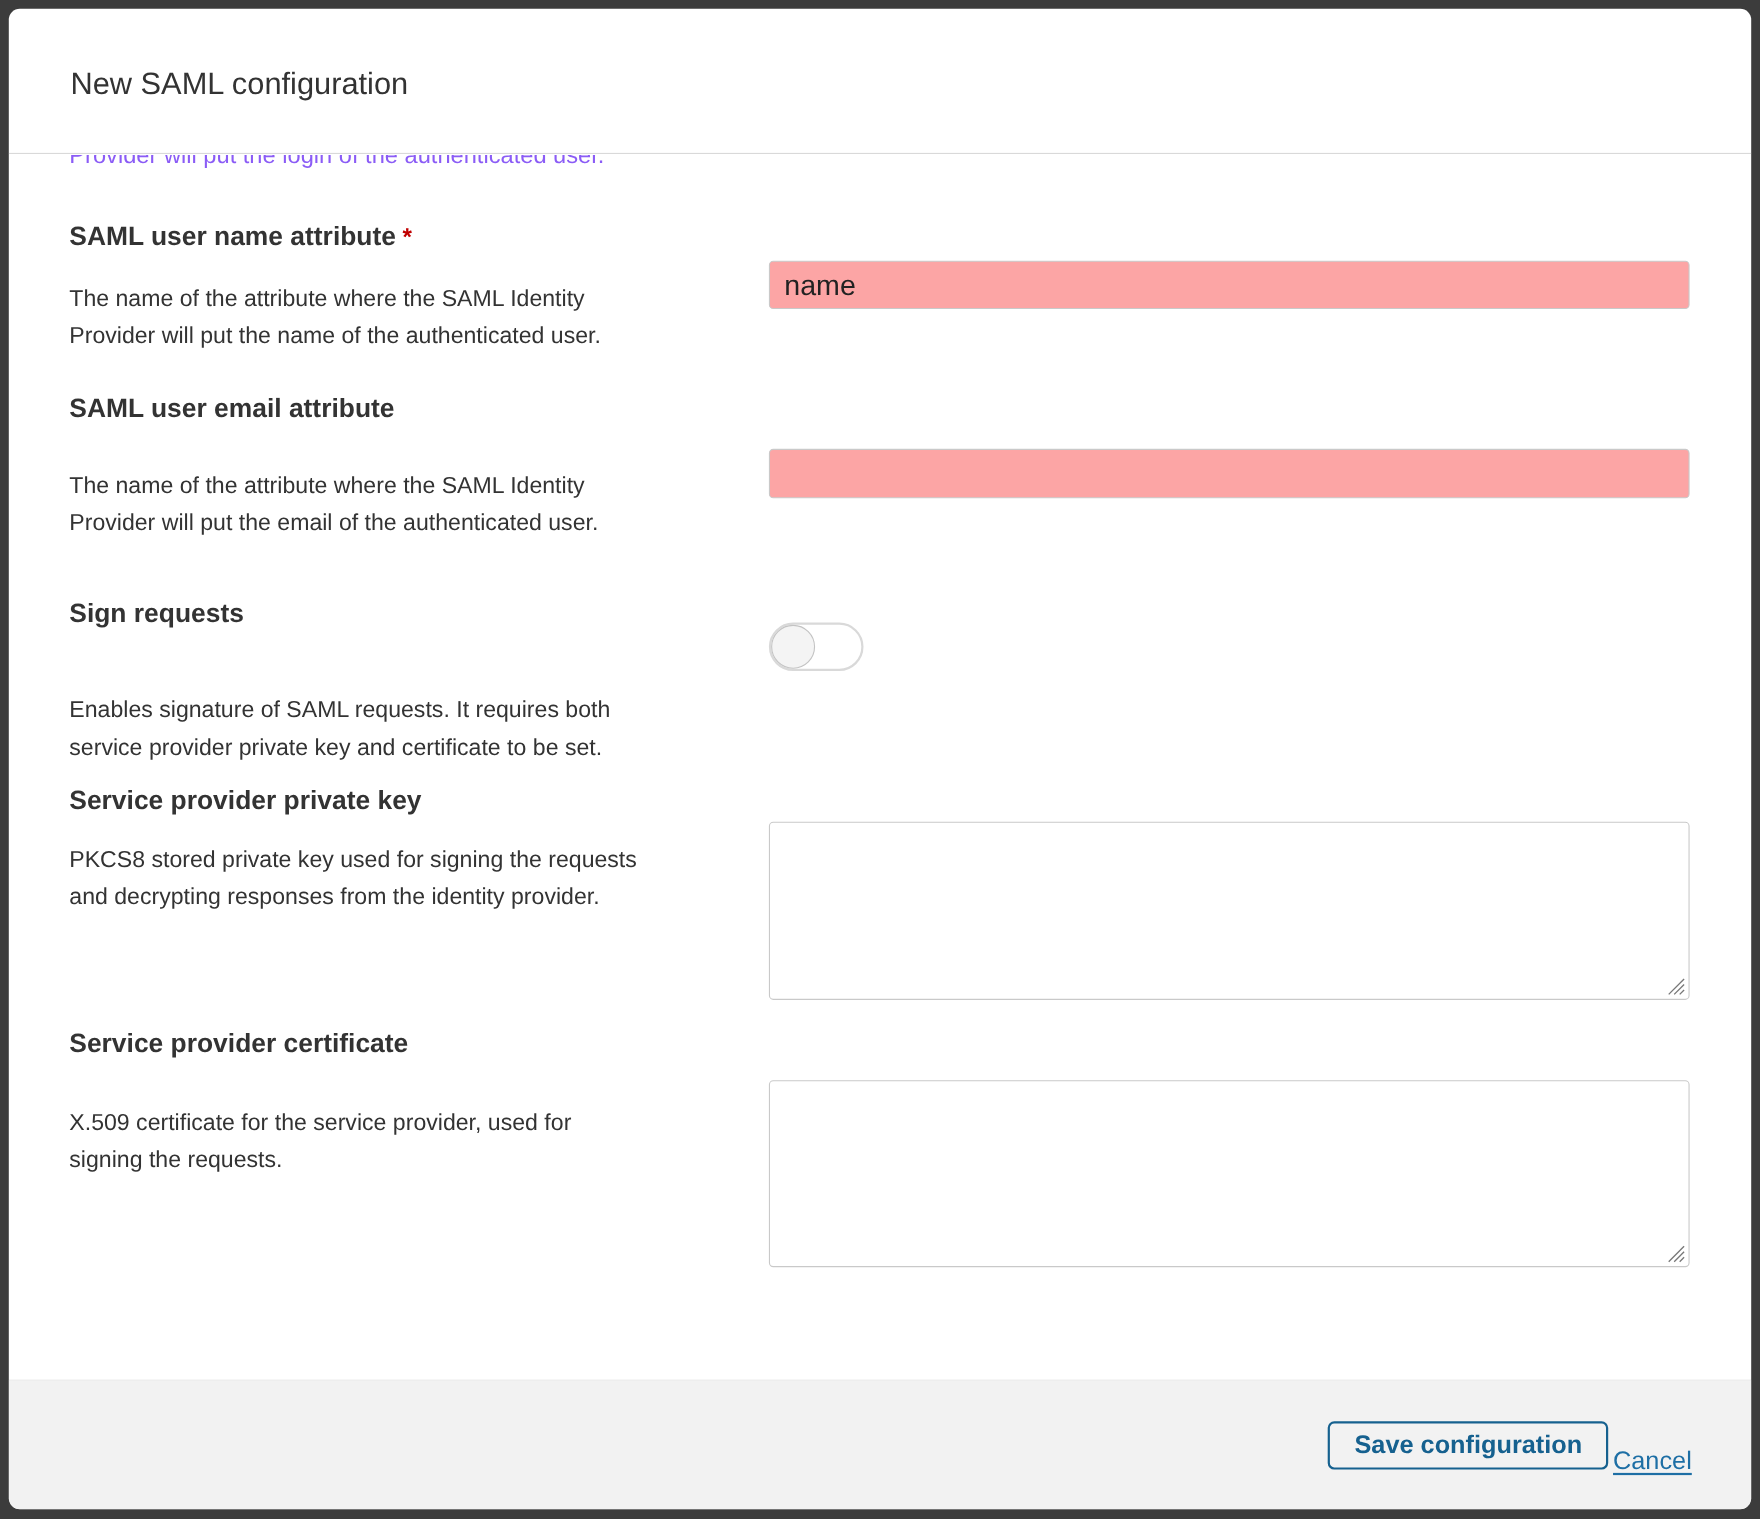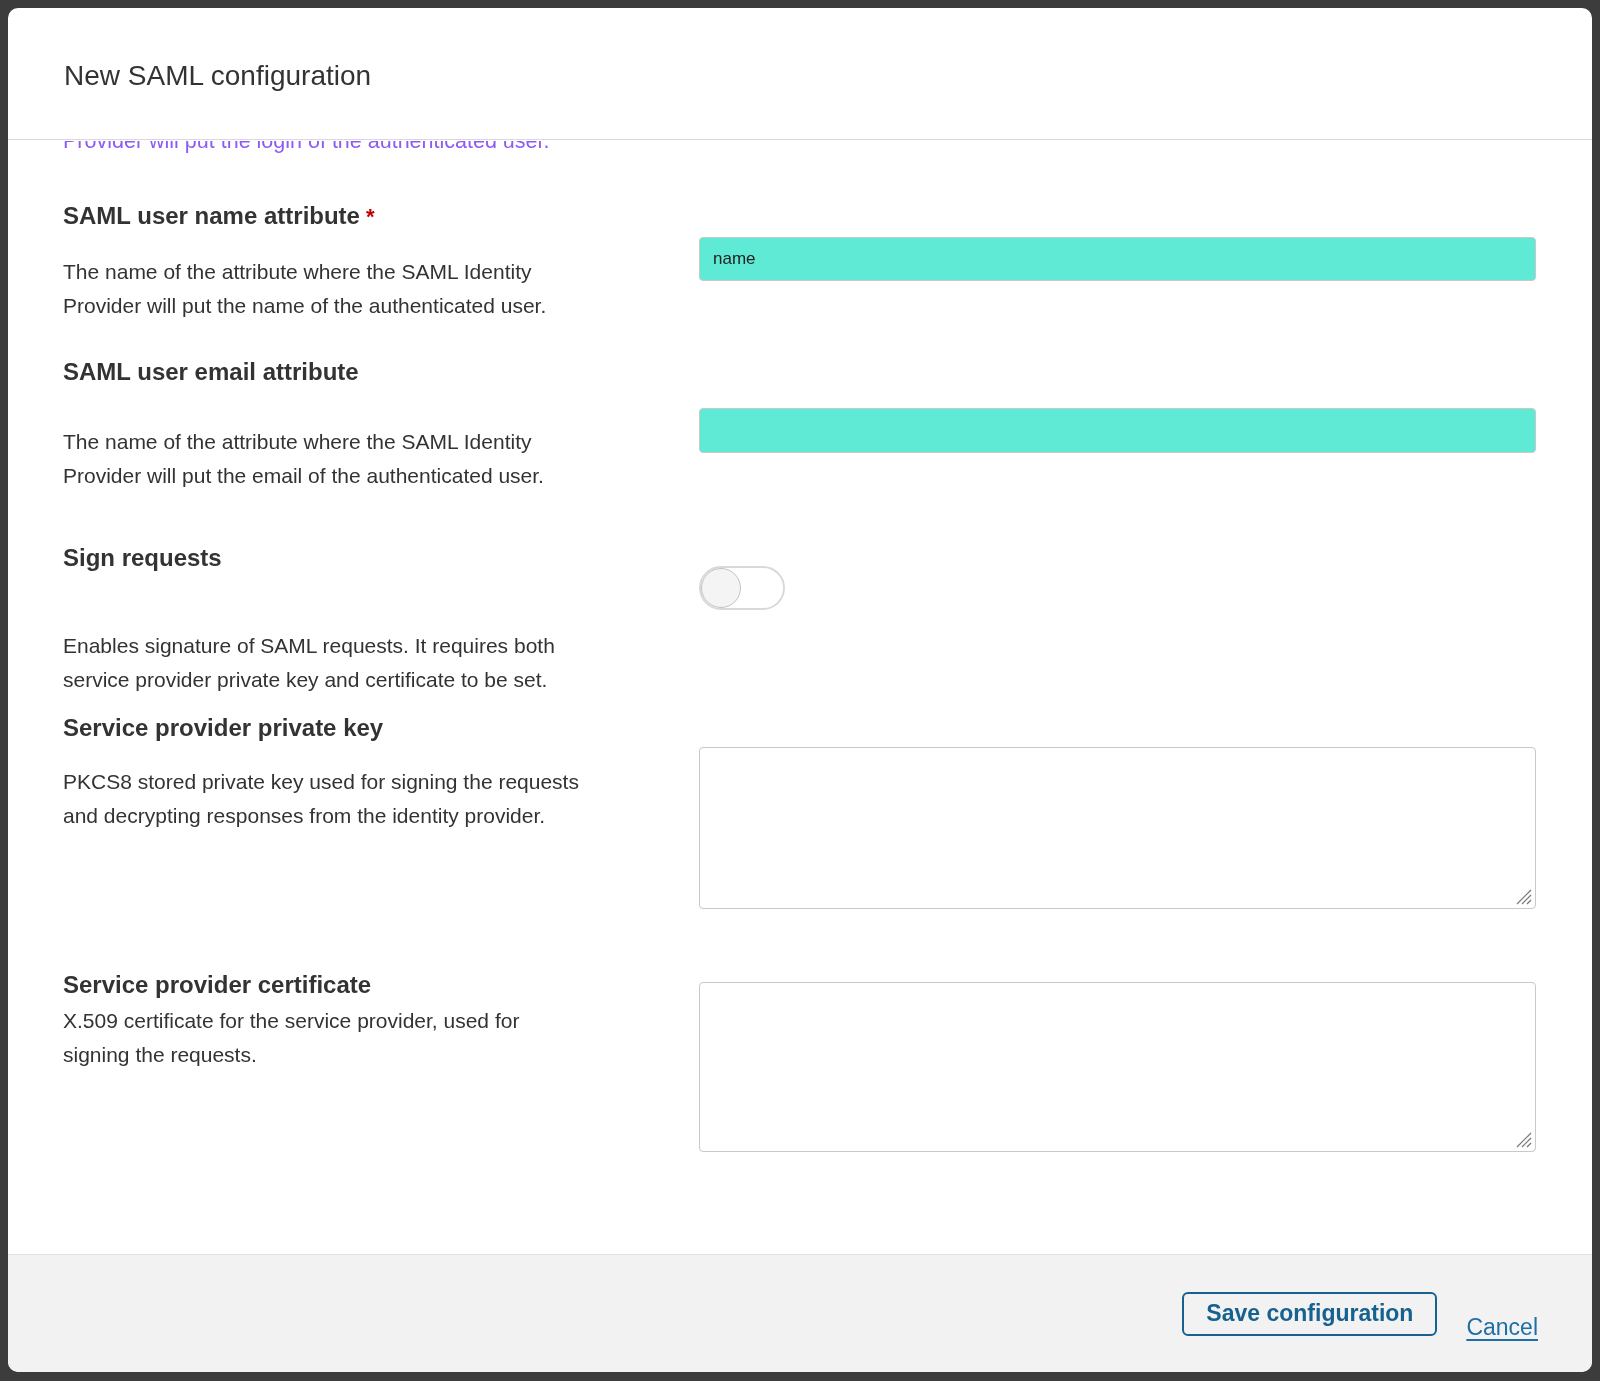--- a/index.html
+++ b/index.html
@@ -35,22 +35,22 @@
     font-size:24px;font-weight:bold;color:#333333;white-space:nowrap;text-align:center;
   }
   .req{color:#c00000;font-weight:bold;font-size:22px;margin-left:6px;}
   .field-desc{
     position:absolute;left:55px;width:580px;
     font-size:21px;line-height:34px;color:#333333;white-space:pre-line;
   }
   
   .text-input{
     position:absolute;left:691px;width:837px;height:44px;
-    border:1px solid #c9c9c9;border-radius:4px;background:#5eead4;
-    font-family:"Liberation Sans", sans-serif;font-size:17px;color:#222;
+    border:1px solid #c9c9c9;border-radius:4px;background:#fca5a5;
+    font-family:"Liberation Sans", sans-serif;font-size:26px;color:#222;
     padding:0 13px;box-sizing:border-box;outline:none;
   }
   .ta-wrap{
     position:absolute;left:691px;width:837px;
   }
   .ta{
     width:100%;height:100%;box-sizing:border-box;
     border:1px solid #c9c9c9;border-radius:4px;background:#fff;
     font-family:"Liberation Sans", sans-serif;font-size:21px;color:#222;
     padding:8px 13px;resize:none;outline:none;display:block;
@@ -66,28 +66,28 @@
   }
   .toggle-knob{
     position:absolute;left:0px;top:0px;width:40px;height:40px;
     border-radius:50%;background:#f4f4f4;border:1px solid #c3c3c3;box-sizing:border-box;
   }
   
   #label-name{top:194px;}   #input-name{top:229px;}   #desc-name{top:247px;}
   #label-email{top:350px;}  #input-email{top:400px;height:45px;} #desc-email{top:417px;}
   #label-sign{top:536px;}   #desc-sign{top:589px;margin-top:32px;}
   #label-key{top:706px;}    #ta-key{top:739px;height:162px;}  #desc-key{top:757px;}
-  #label-cert{top:963px;}   #ta-cert{top:974px;height:170px;} #desc-cert{top:996px;}
+  #label-cert{top:927px;}   #ta-cert{top:974px;height:170px;} #desc-cert{top:996px;}
   
   .footer{
     position:absolute;left:0;right:0;bottom:0;height:118px;
     background:#f2f2f2;border-top:1px solid #e2e2e2;
     border-radius:0 0 10px 10px;box-sizing:border-box;
     display:flex;align-items:center;justify-content:flex-end;
-    gap:29px;padding-right:54px;
+    gap:4px;padding-right:54px;
   }
   .save-btn{
     min-width:240px;height:44px;box-sizing:border-box;
     background:transparent;border:2px solid #16618f;border-radius:6px;
     color:#16618f;font-family:"Liberation Sans", sans-serif;
     font-size:23px;font-weight:bold;cursor:pointer;padding:0 22px;
   }
   .cancel-link{
     font-size:23px;color:#1e6fa5;text-decoration:underline;
     text-underline-offset:4px;cursor:pointer;margin-top:28px;

